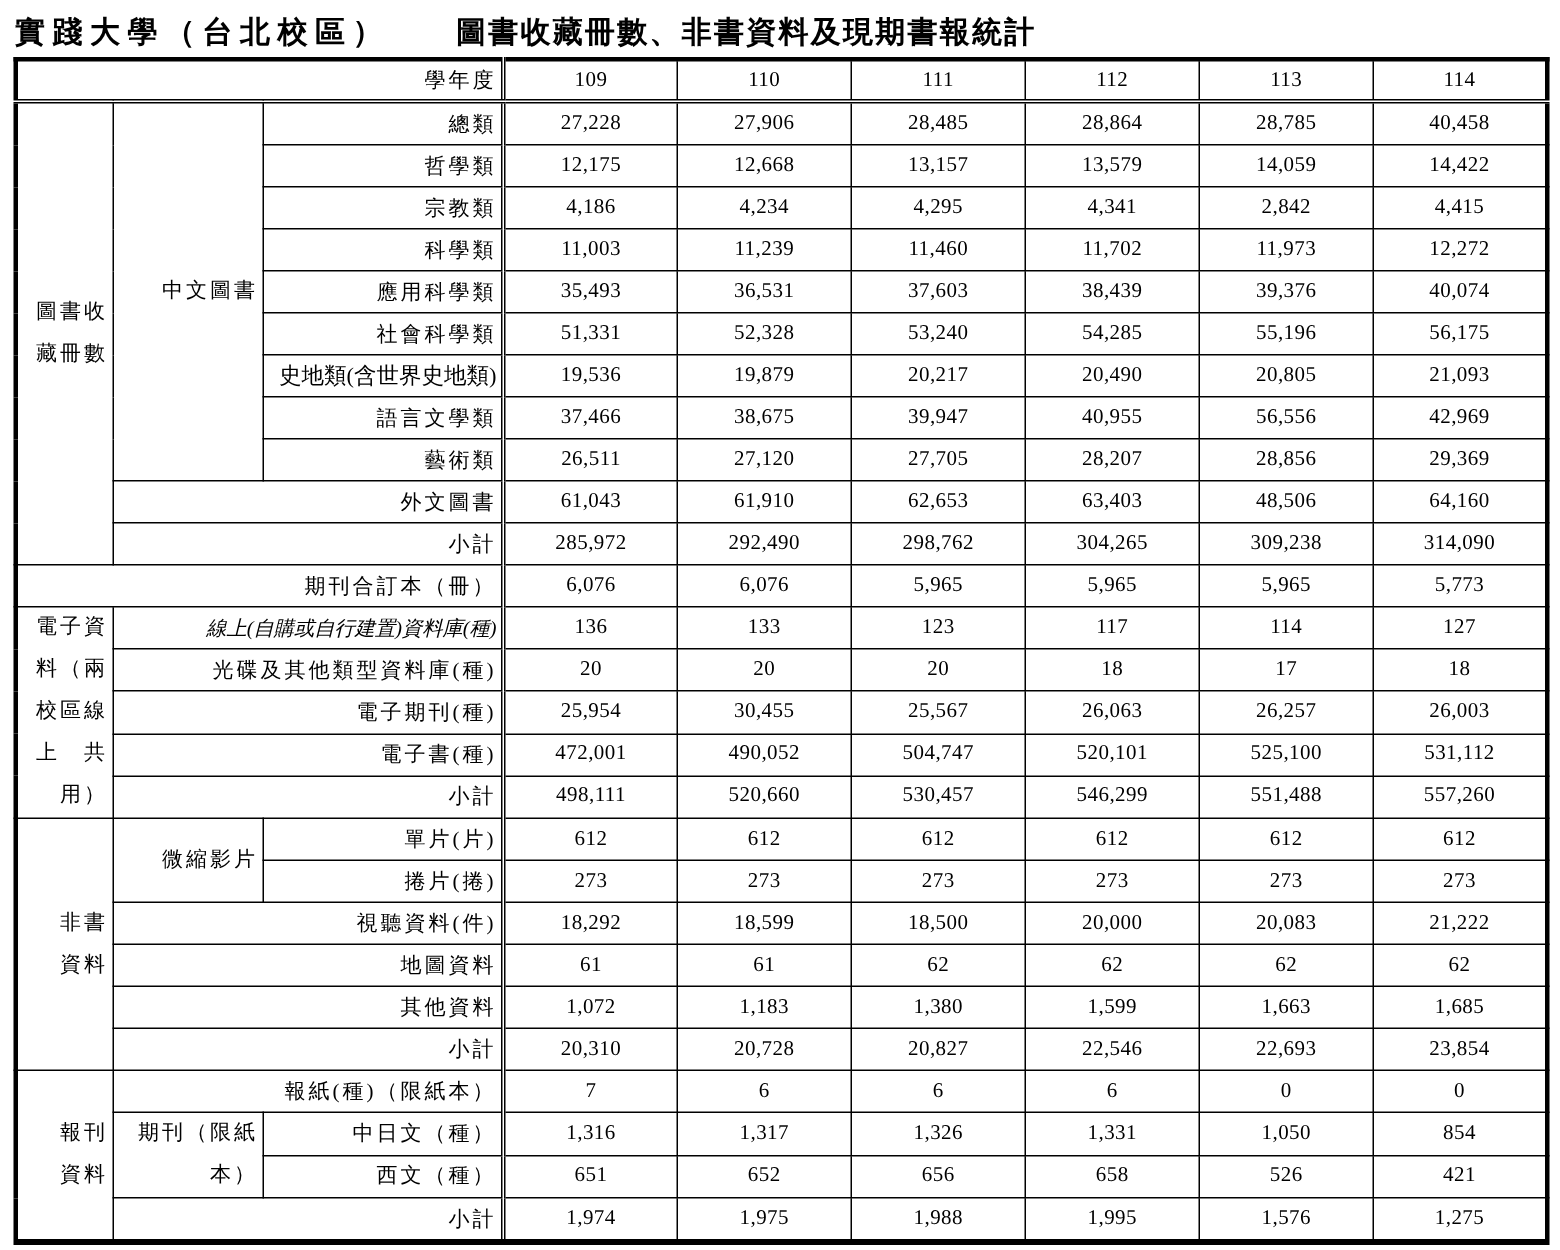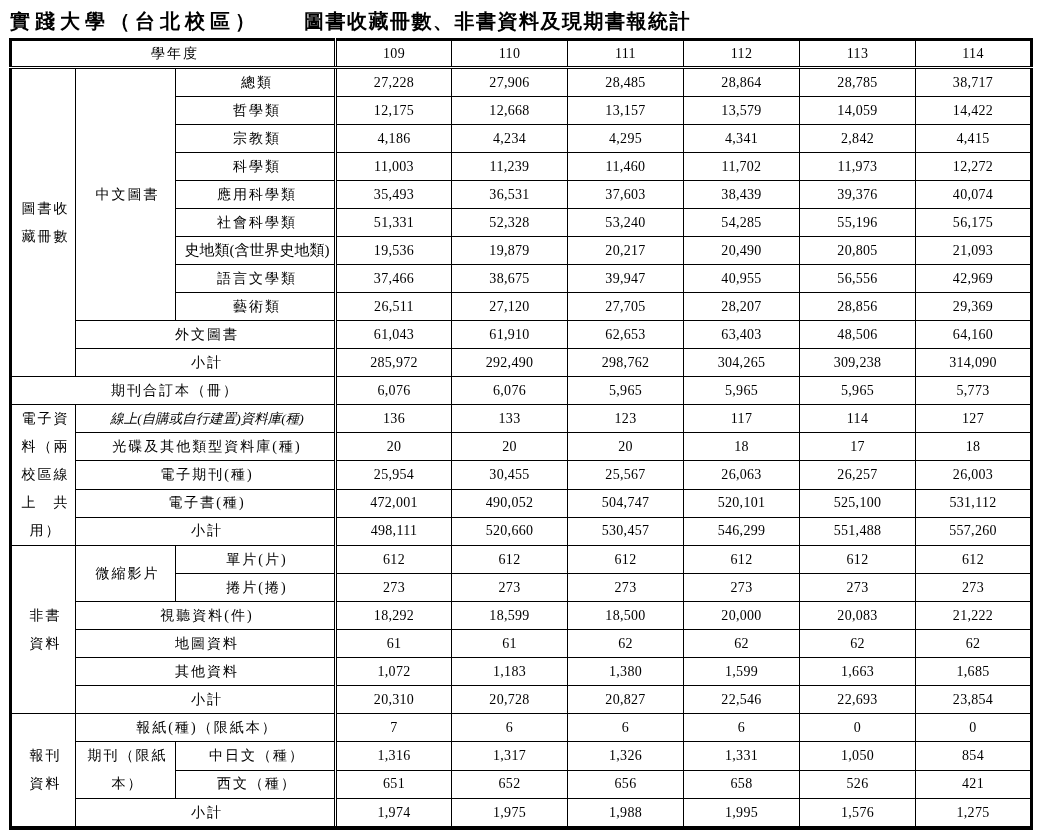--- a/index.html
+++ b/index.html
@@ -4,23 +4,23 @@
 <style>
   html,body{margin:0;padding:0;background:#fff;}
   body{width:1040px;height:833px;position:relative;overflow:hidden;
        font-family:"Liberation Serif","DejaVu Serif",serif;color:#000;}
   .title{position:absolute;top:8px;left:10px;font-weight:bold;font-size:20px;white-space:nowrap;}
   .title .t1{letter-spacing:5px;margin-right:44px;}
   .title .t2{letter-spacing:1.5px;}
   table.stat{position:absolute;top:38px;left:9px;border-collapse:collapse;table-layout:fixed;
              border:3px solid #000;border-bottom-width:4px;}
   td{border:1px solid #000;height:27px;padding:0;vertical-align:middle;font-size:14px;}
-  td.l{text-align:center;padding:0 3px 0 7px;letter-spacing:2px;}
+  td.l{text-align:right;padding:0 3px 0 7px;letter-spacing:2px;}
   td.c{text-align:center;letter-spacing:0.3px;}
-  td.g{text-align:center;padding:0 3px 0 7px;letter-spacing:2px;white-space:pre-line;line-height:28px;}
+  td.g{text-align:right;padding:0 3px 0 7px;letter-spacing:2px;white-space:pre-line;line-height:28px;}
   td.dl{border-left:3px double #000;}
   tr.hdr td{border-bottom:3px double #000;height:25px;}
   td.sm{font-size:15px;letter-spacing:0;}
   td.tt{letter-spacing:0;font-size:13.5px;font-style:italic;}
 </style>
 </head>
 <body>
 
 <div class="title">
   <span class="t1">實踐大學（台北校區）</span><span class="t2">圖書收藏冊數、非書資料及現期書報統計</span>
@@ -51,21 +51,21 @@
 <tr>
   <td class="g" rowspan="11">圖書收
 藏冊數</td>
   <td class="g" rowspan="9">中文圖書</td>
   <td class="l">總類</td>
   <td class="c dl">27,228</td>
   <td class="c">27,906</td>
   <td class="c">28,485</td>
   <td class="c">28,864</td>
   <td class="c">28,785</td>
-  <td class="c">38,717</td>
+  <td class="c">40,458</td>
 </tr>
 <tr>
   <td class="l">哲學類</td>
   <td class="c dl">12,175</td>
   <td class="c">12,668</td>
   <td class="c">13,157</td>
   <td class="c">13,579</td>
   <td class="c">14,059</td>
   <td class="c">14,422</td>
 </tr>

